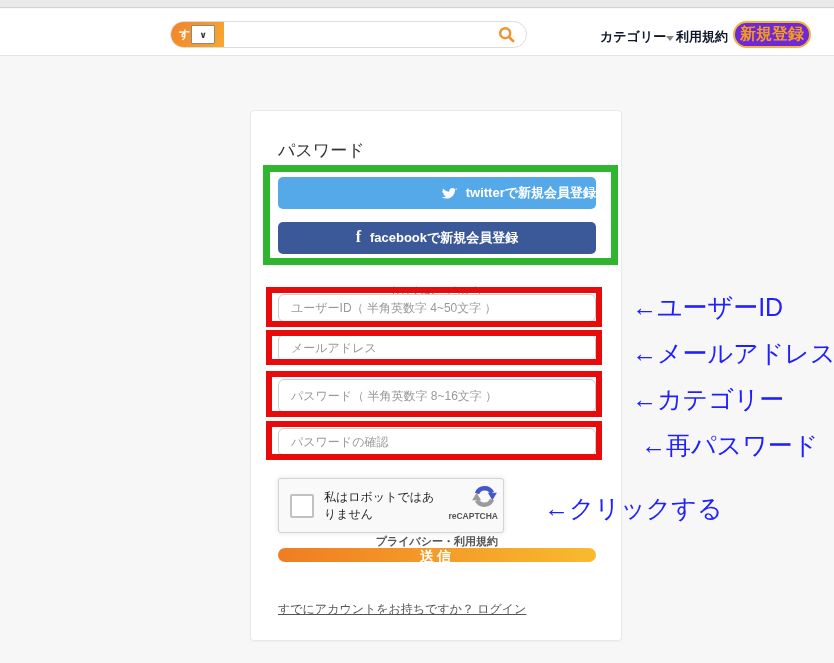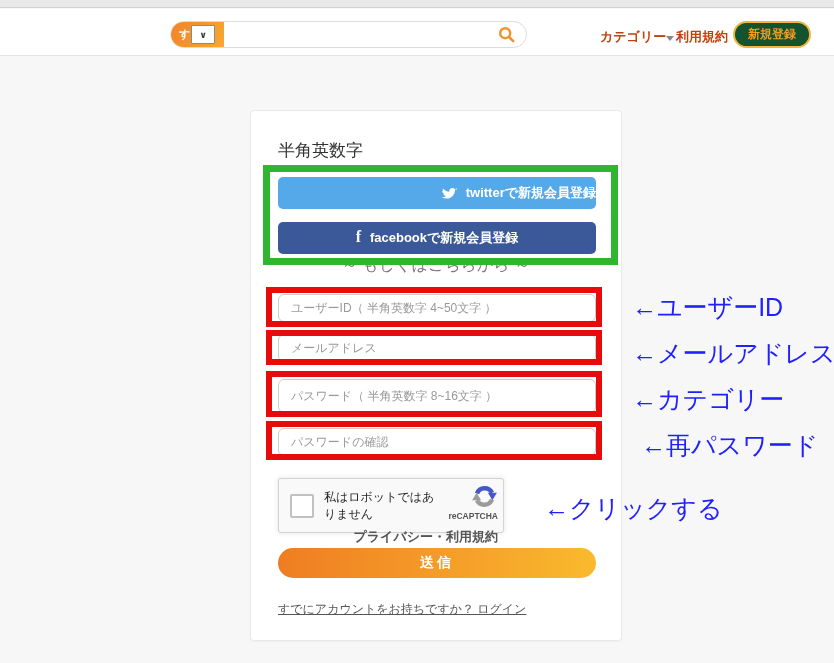--- a/index.html
+++ b/index.html
@@ -45,34 +45,34 @@
     display:flex; align-items:center; justify-content:center;
     font-size:9px; color:#333; border-radius:1px;
   }
   .search-input {
     flex:1; height:100%; border:none; outline:none;
     font-size:12px; padding:0 8px; color:#333;
     font-family:inherit; background:transparent;
   }
   .search-glass { margin-right:11px; flex:0 0 auto; cursor:pointer; display:flex; }
   .nav-link {
-    position:absolute; top:19px; color:#c2410c; font-size:13px; font-weight:700;
+    position:absolute; top:19px; color:#0f172a; font-size:13px; font-weight:700;
     cursor:pointer; display:flex; align-items:center; gap:0;
   }
   .nav-category { left:600px; }
   .nav-login { left:676px; }
   .nav-caret {
     width:0; height:0; border-left:4px solid transparent;
     border-right:4px solid transparent; border-top:5px solid #888;
     display:inline-block; margin-top:2px;
   }
   .signup-btn {
     position:absolute; left:733px; top:12px; width:78px; height:27px;
-    border:2px solid #f3b33d; border-radius:14px; background:#14532d;
-    color:#f59b1e; font-size:12px; font-weight:700;
+    border:2px solid #f3b33d; border-radius:14px; background:#6d28d9;
+    color:#f59b1e; font-size:16px; font-weight:700;
     display:flex; align-items:center; justify-content:center; cursor:pointer;
   }
 
   
   .card {
     position:absolute; left:250px; top:110px; width:372px; height:531px;
     background:#fff; border:1px solid #e9e9e9; border-radius:4px;
     box-shadow:0 1px 2px rgba(0,0,0,.04);
   }
   .card-title {
@@ -83,22 +83,22 @@
     position:absolute; left:27px; width:318px; height:32px;
     border:none; border-radius:5px; color:#fff;
     font-size:13px; font-weight:700; font-family:inherit;
     display:flex; align-items:center; justify-content:center; gap:9px;
     cursor:pointer;
   }
   .btn-twitter { top:66px; background:#55a9e8;justify-content:flex-end; }
   .btn-facebook { top:111px; background:#3b5998; }
   .fb-f { font-family:"Liberation Serif",serif; font-size:16px; font-weight:700; margin-top:-2px; }
   .divider-text {
-    position:absolute; left:0; top:144px; width:100%;
-    text-align:center; font-size:16px; color:#777;
+    position:absolute; left:0; top:173px; width:100%;
+    text-align:center; font-size:10px; color:#777;
   }
   .field {
     position:absolute; left:27px; width:318px;
     border:1px solid #ccc; border-radius:6px;
     font-size:12px; color:#8b5cf6; padding:0 12px;
     font-family:inherit; outline:none; background:#fff;
   }
   .field::placeholder { color:#999; opacity:1; }
   .f1 { top:183px; height:28px; }
   .f2 { top:223px; height:28px; }
@@ -116,24 +116,24 @@
     background:#fff; border:2px solid #c1c1c1; border-radius:2px; cursor:pointer;
   }
   .rc-label {
     width:122px; margin-left:10px; font-size:12px; color:#282727; line-height:1.35;
   }
   .rc-logo-col {
     position:absolute; right:5px; top:4px; width:58px;
     display:flex; flex-direction:column; align-items:flex-end;font-weight:bold;
   }
   .rc-brand { font-size:8.5px; color:#555; margin-top:1px; }
-  .rc-terms { font-size:13px; color:#555; margin-top:7px; cursor:pointer; white-space:nowrap; }
+  .rc-terms { font-size:11px; color:#555; margin-top:13px; cursor:pointer; white-space:nowrap; }
 
   .submit-btn {
-    position:absolute; left:27px; top:437px; width:318px; height:30px;
+    position:absolute; left:27px; top:437px; width:318px; height:14px;
     border:none; border-radius:15px;
     background:linear-gradient(90deg,#ef7d23,#f9ba2d);
     color:#fff; font-size:14px; font-weight:700; letter-spacing:3px;
     font-family:Liberation Sans, sans-serif; cursor:pointer;
   }
   .footer-link {
     position:absolute; left:27px; top:490px;
     font-size:12px; color:#555; text-decoration:underline; cursor:pointer;
   }
 
@@ -187,21 +187,21 @@
   </div>
   <div class="nav-link nav-login">
     <span>利用規約</span>
   </div>
   <div class="signup-btn">
     <span>新規登録</span>
   </div>
 </div>
 
 <div class="card">
-  <div class="card-title">半角英数字</div>
+  <div class="card-title">パスワード</div>
 
   <button class="social-btn btn-twitter">
     <span style="display:flex;">
       <svg width="15" height="13" viewBox="0 0 24 20" fill="#fff">
         <path d="M23.954 3.569c-.885.389-1.83.654-2.825.775 1.014-.611 1.794-1.574 2.163-2.723-.951.555-2.005.959-3.127 1.184C19.269 1.846 17.992 1.246 16.574 1.246c-2.717 0-4.92 2.203-4.92 4.917 0 .39.045.765.127 1.124C7.691 7.094 4.066 5.13 1.64 2.161.973 3.3.88 4.7 1.974 6.172 1.167 6.146.87 5.924.208 5.556v.061c0 2.385 1.693 4.374 3.946 4.827-.413.111-.849.171-1.296.171-.314 0-.615-.03-.916-.086.631 1.953 2.445 3.377 4.604 3.417-1.68 1.319-3.809 2.105-6.102 2.105-.39 0-.779-.023-1.17-.067 2.189 1.394 4.768 2.209 7.557 2.209 9.054 0 13.999-7.496 13.999-13.986 0-.209 0-.42-.015-.63.961-.689 1.8-1.56 2.46-2.548z"></path>
       </svg>
     </span>
     <span>twitterで新規会員登録</span>
   </button>
 

